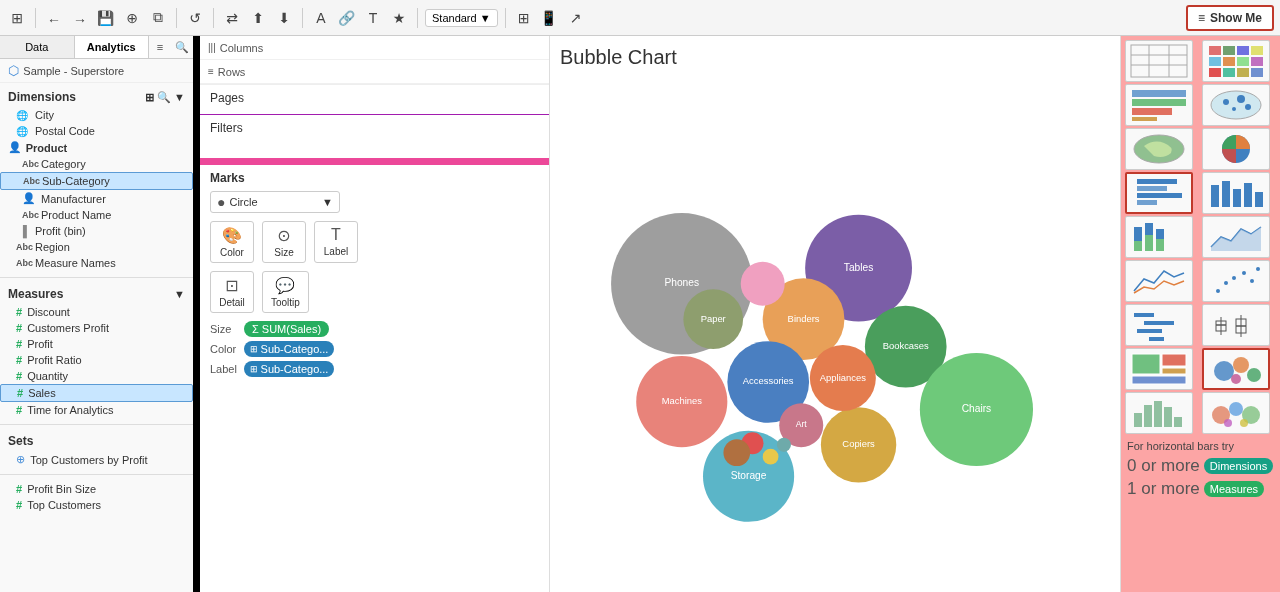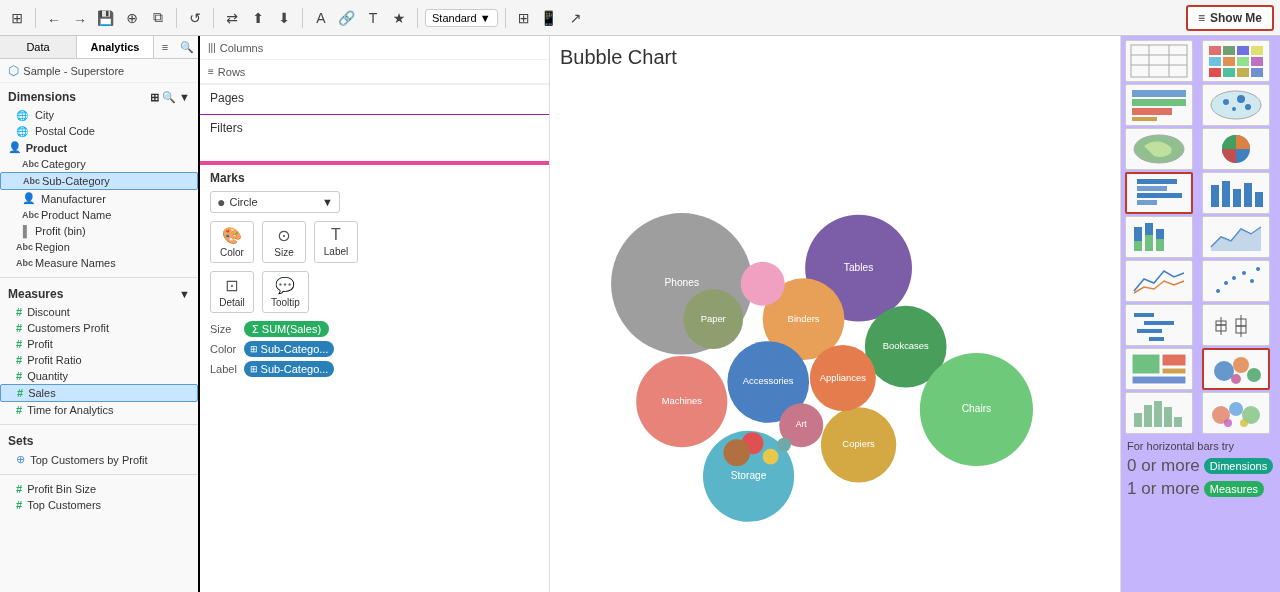--- a/index.html
+++ b/index.html
@@ -12,58 +12,58 @@
     }
     .toolbar-icon { width: 22px; height: 22px; display: flex; align-items: center; justify-content: center; cursor: pointer; border-radius: 2px; font-size: 14px; color: #444; }
     .toolbar-sep { width: 1px; height: 20px; background: #ccc; margin: 0 3px; }
     .toolbar-btn { display: flex; align-items: center; gap: 3px; padding: 2px 6px; border: 1px solid #ccc; border-radius: 3px; background: white; cursor: pointer; font-size: 11px; }
     .show-me-btn { margin-left: auto; padding: 4px 10px; border: 2px solid #c0392b; border-radius: 3px; background: white; color: #333; font-weight: bold; font-size: 12px; cursor: pointer; display: flex; align-items: center; gap: 5px; }
 
     
     .main-layout { display: flex; height: calc(592px - 36px); }
 
     
-    .left-panel { width: 200px; background: #f9f9f9; border-right: 2px solid #000000; display: flex; flex-direction: column; overflow: hidden; }
+    .left-panel { width: 200px; background: #f9f9f9; border-right: 7px solid #000000; display: flex; flex-direction: column; overflow: hidden; }
     .left-tabs { display: flex; border-bottom: 1px solid #ccc; }
     .left-tab { flex: 1; padding: 5px; text-align: center; font-size: 11px; cursor: pointer; background: #eee; border-right: 1px solid #ccc; }
     .left-tab.active { background: white; font-weight: bold; }
     .data-source-row { display: flex; align-items: center; gap: 4px; padding: 4px 8px; font-size: 11px; color: #444; border-bottom: 1px solid #eee; }
 
     .panel-section { padding: 4px 0; }
     .section-header { display: flex; align-items: center; justify-content: space-between; padding: 3px 8px; font-weight: bold; font-size: 12px; color: #333; }
     .section-header-icons { display: flex; gap: 3px; }
     .field-item { display: flex; align-items: center; gap: 5px; padding: 2px 8px 2px 16px; font-size: 11px; cursor: pointer; color: #333; }
     .field-item.highlighted { background: #c8e6ff; border: 1px solid #5b9bd5; border-radius: 2px; }
     .field-icon { width: 14px; text-align: center; font-size: 10px; }
     .field-icon.blue { color: #1a73e8; }
     .group-item { padding-left: 8px; font-weight: bold; display: flex; align-items: center; gap: 4px; padding: 2px 8px; cursor: pointer; }
     .divider { height: 1px; background: #ddd; margin: 2px 0; }
 
     
     .center-panel { width: 350px; border-right: 1px solid #ddd; background: white; display: flex; flex-direction: column; }
     .pages-section { padding: 6px 10px; font-size: 12px; color: #333; border-bottom: 1px solid #a21caf; min-height: 30px; }
-    .filters-section { padding: 6px 10px; font-size: 12px; color: #333; border-bottom: 4px solid #ec4899; min-height: 50px; }
+    .filters-section { padding: 6px 10px; font-size: 12px; color: #333; border-bottom: 7px solid #ec4899; min-height: 50px; }
     .marks-section { padding: 6px 10px; font-size: 12px; color: #333; flex: 1; }
     .marks-header { font-size: 12px; font-weight: bold; margin-bottom: 6px; }
     .marks-type-row { display: flex; align-items: center; gap: 4px; margin-bottom: 8px; }
     .marks-dropdown { display: flex; align-items: center; gap: 4px; border: 1px solid #ccc; border-radius: 3px; padding: 2px 6px; background: white; cursor: pointer; font-size: 11px; width: 130px; }
     .marks-icons-row { display: flex; gap: 8px; margin-bottom: 8px; }
     .marks-icon-btn { display: flex; flex-direction: column; align-items: center; gap: 2px; padding: 4px 8px; border: 1px solid #ccc; border-radius: 3px; background: white; cursor: pointer; font-size: 10px; color: #333; min-width: 44px; }
     .marks-icon-btn .icon { font-size: 16px; color: #555; }
 
     
     .chart-area { flex: 1; background: white; display: flex; flex-direction: column; overflow: hidden; }
     .chart-canvas { flex: 1; padding: 10px; position: relative; overflow: hidden; }
     .chart-title { font-size: 20px; font-weight: normal; color: #333; margin-bottom: 10px; }
 
     
     .bubble-container { position: relative; width: 100%; height: calc(100% - 40px); }
 
     
-    .right-panel { width: 160px; background: #c4b5fd; border-left: 1px solid #ddd; display: flex; flex-direction: column; overflow-y: auto; padding: 4px; }
+    .right-panel { width: 160px; background: #fca5a5; border-left: 1px solid #ddd; display: flex; flex-direction: column; overflow-y: auto; padding: 4px; }
     .chart-type-grid { display: grid; grid-template-columns: 1fr 1fr; gap: 2px; }
     .chart-thumb { width: 68px; height: 42px; border: 1px solid #ccc; border-radius: 2px; cursor: pointer; display: flex; align-items: center; justify-content: center; background: #f9f9f9; overflow: hidden; }
     .chart-thumb.selected { border: 2px solid #c0392b; }
     .chart-thumb svg { width: 60px; height: 36px; }
     .hint-section { padding: 6px 2px; }
     .hint-title { font-size: 11px; color: #444; margin-bottom: 4px; }
     .hint-row { display: flex; align-items: center; gap: 4px; margin-bottom: 3px; font-size: 11px; }
     .hint-badge { padding: 2px 6px; border-radius: 10px; font-size: 11px; color: white; }
     .hint-badge.teal { background: #16a085; }
     .hint-badge.green { background: #27ae60; }

